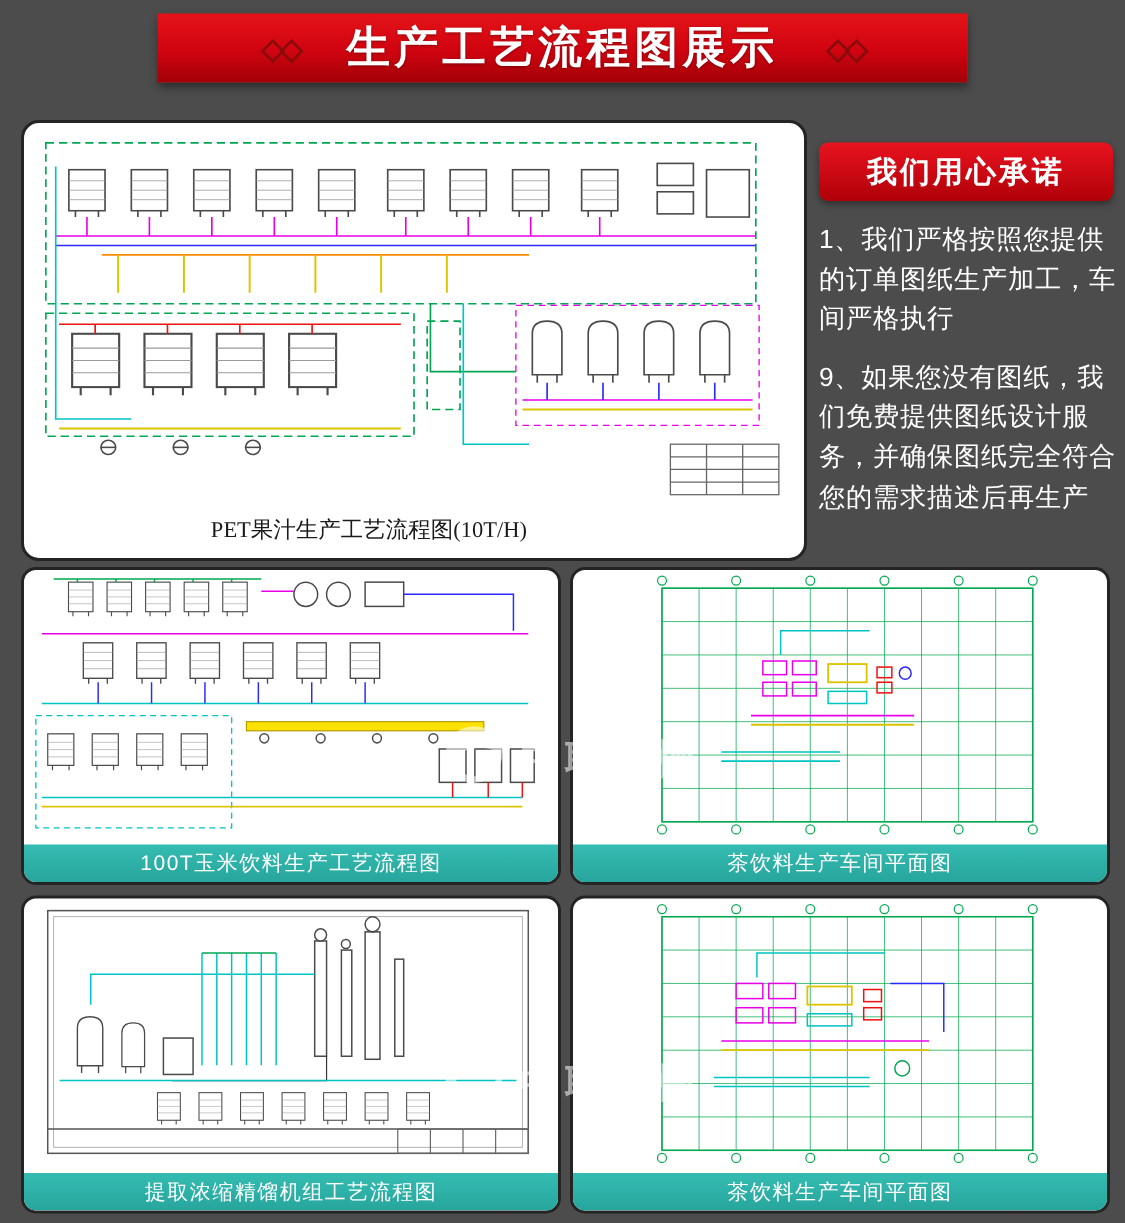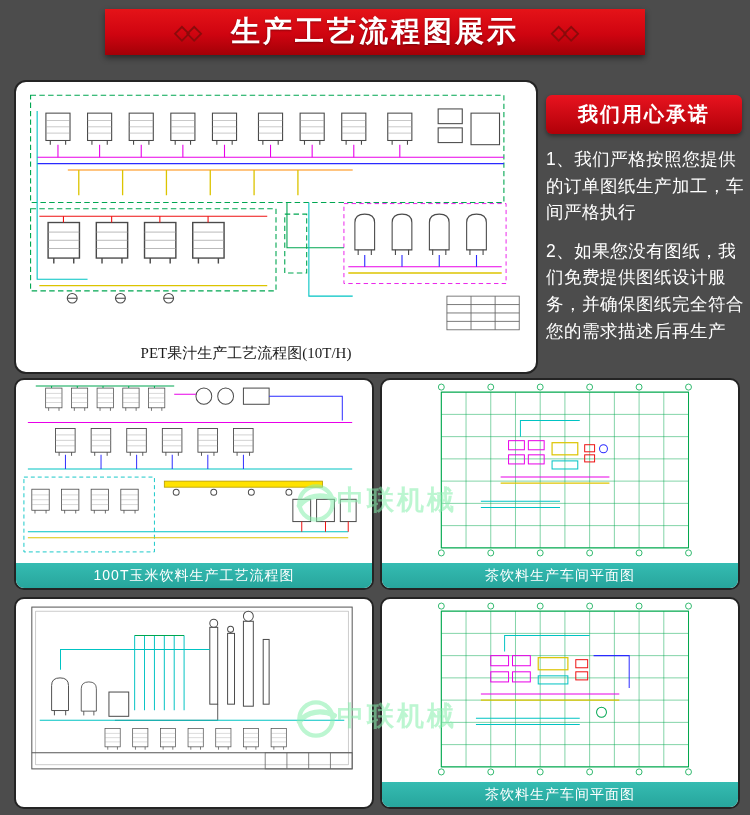--- a/index.html
+++ b/index.html
@@ -33,22 +33,22 @@
     display:flex;align-items:center;justify-content:center;font-size:14px;letter-spacing:1px;}
 
   
   .promise{position:absolute;left:546px;top:95px;width:198px;}
   .badge{width:196px;box-sizing:border-box;padding:6px 12px;text-align:center;
     background:linear-gradient(180deg,#e8131f,#b00008);color:#fff;font-size:20px;
     font-weight:bold;letter-spacing:2px;border-radius:6px;box-shadow:0 2px 4px rgba(0,0,0,.4);}
   .promise p{color:#ffffff;font-size:17.5px;line-height:1.52;margin:12px 0 0;letter-spacing:.5px;}
 
   
-  .watermark{position:absolute;display:flex;align-items:flex-start;gap:0;
-    color:#86efac;opacity:.55;pointer-events:none;z-index:6;}
+  .watermark{position:absolute;display:flex;align-items:flex-end;gap:10px;
+    color:#ffffff;opacity:.55;pointer-events:none;z-index:6;}
   .wm-1{left:295px;top:482px;}
   .wm-2{left:295px;top:698px;}
   .wm-text{font-size:27px;font-weight:bold;letter-spacing:3px;}
 
   
   svg{display:block;}
   .gdash{fill:none;stroke:#00a651;stroke-width:1;stroke-dasharray:5 3;}
   .cdash{fill:none;stroke:#00c3c3;stroke-width:.9;stroke-dasharray:4 3;}
   .mdash{fill:none;stroke:#e800e8;stroke-width:.8;stroke-dasharray:4 3;}
   .eq{fill:#fff;stroke:#4a4a4a;stroke-width:1;}
@@ -147,21 +147,21 @@
         <rect x="386" y="196" width="66" height="32"></rect>
         <path d="M386 204 H452 M386 212 H452 M386 220 H452 M408 196 V228 M430 196 V228"></path>
       </g>
     </svg>
     <div class="main-caption">PET果汁生产工艺流程图(10T/H)</div>
   </div>
 
   <div class="promise">
     <div class="badge">我们用心承诺</div>
     <p>1、我们严格按照您提供的订单图纸生产加工，车间严格执行</p>
-    <p>2、如果您没有图纸，我们免费提供图纸设计服务，并确保图纸完全符合您的需求描述后再生产</p>
+    <p>9、如果您没有图纸，我们免费提供图纸设计服务，并确保图纸完全符合您的需求描述后再生产</p>
   </div>
 
   <div class="card sub-card card-corn">
     <svg class="diag" viewBox="0 0 356 178" preserveAspectRatio="none">
       <use href="#tankh" transform="translate(30,8) scale(.75)"></use>
       <use href="#tankh" transform="translate(56,8) scale(.75)"></use>
       <use href="#tankh" transform="translate(82,8) scale(.75)"></use>
       <use href="#tankh" transform="translate(108,8) scale(.75)"></use>
       <use href="#tankh" transform="translate(134,8) scale(.75)"></use>
       <path d="M20 6 H160" class="p-grn"></path>
@@ -263,20 +263,23 @@
       <use href="#tankh" transform="translate(174,128) scale(.7)"></use>
       <use href="#tankh" transform="translate(202,128) scale(.7)"></use>
       <use href="#tankh" transform="translate(230,128) scale(.7)"></use>
       <use href="#tankh" transform="translate(258,128) scale(.7)"></use>
       <path class="frame" d="M16 152 H340"></path>
       <g class="tb">
         <rect x="252" y="152" width="88" height="16"></rect>
         <path d="M274 152 V168 M296 152 V168 M318 152 V168"></path>
       </g>
     </svg>
+    <div class="caption-bar">
+      <span>提取浓缩精馏机组工艺流程图</span>
+    </div>
   </div>
 
   <div class="card sub-card card-tea2">
     <svg class="diag" viewBox="0 0 356 178" preserveAspectRatio="none">
       <path class="grid" d="M60 12 V166 M85 12 V166 M110 12 V166 M135 12 V166 M160 12 V166 M185 12 V166 M210 12 V166 M235 12 V166 M260 12 V166 M285 12 V166 M310 12 V166"></path>
       <path class="grid" d="M60 12 H310 M60 34 H310 M60 56 H310 M60 78 H310 M60 100 H310 M60 122 H310 M60 144 H310 M60 166 H310"></path>
       <rect x="60" y="12" width="250" height="154" class="gline"></rect>
       <circle cx="60" cy="7" r="3" class="gcirc"></circle>
         <circle cx="110" cy="7" r="3" class="gcirc"></circle>
       <circle cx="160" cy="7" r="3" class="gcirc"></circle>

